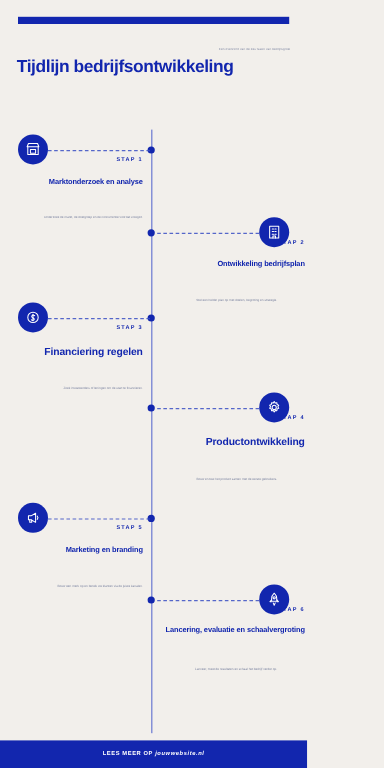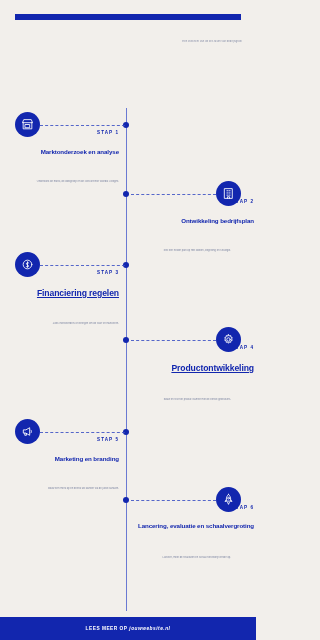--- a/index.html
+++ b/index.html
@@ -117,21 +117,21 @@
     white-space:nowrap;
   }
   .step-heading {
     position:absolute;
     font-weight:bold;
     color:#1226ae;
     white-space:nowrap;
     letter-spacing:-0.1px;
   }
   .step-heading.sm { font-size:6.2px; }
-  .step-heading.lg { font-size:8.6px;text-decoration:underline; }
+  .step-heading.lg { font-size:8.6px; }
 
   .step-body {
     position:absolute;
     font-size:2.6px;
     line-height:4.2px;
     color:#5f6a8e;
     opacity:.8;
     overflow:hidden;
   }
 
@@ -162,20 +162,21 @@
 </style>
 </head>
 <body>
 
 <div class="page">
 
   <div class="top-rule"></div>
 
   <div class="micro-caption">Een overzicht van de zes fasen van bedrijfsgroei</div>
 
+  <div class="page-title">Tijdlijn bedrijfsontwikkeling</div>
 
   <div class="spine"></div>
 
   <div class="step">
     <div class="node-dot" style="top:122px;"></div>
     <div class="connector" style="left:40px; top:125px; width:85px;"></div>
     <div class="icon-badge" style="left:15px; top:112px;">
       <svg viewBox="0 0 24 24">
         <path d="M3 8 L5 3 H19 L21 8 Z"></path>
         <path d="M4 8 V20 H20 V8"></path>

